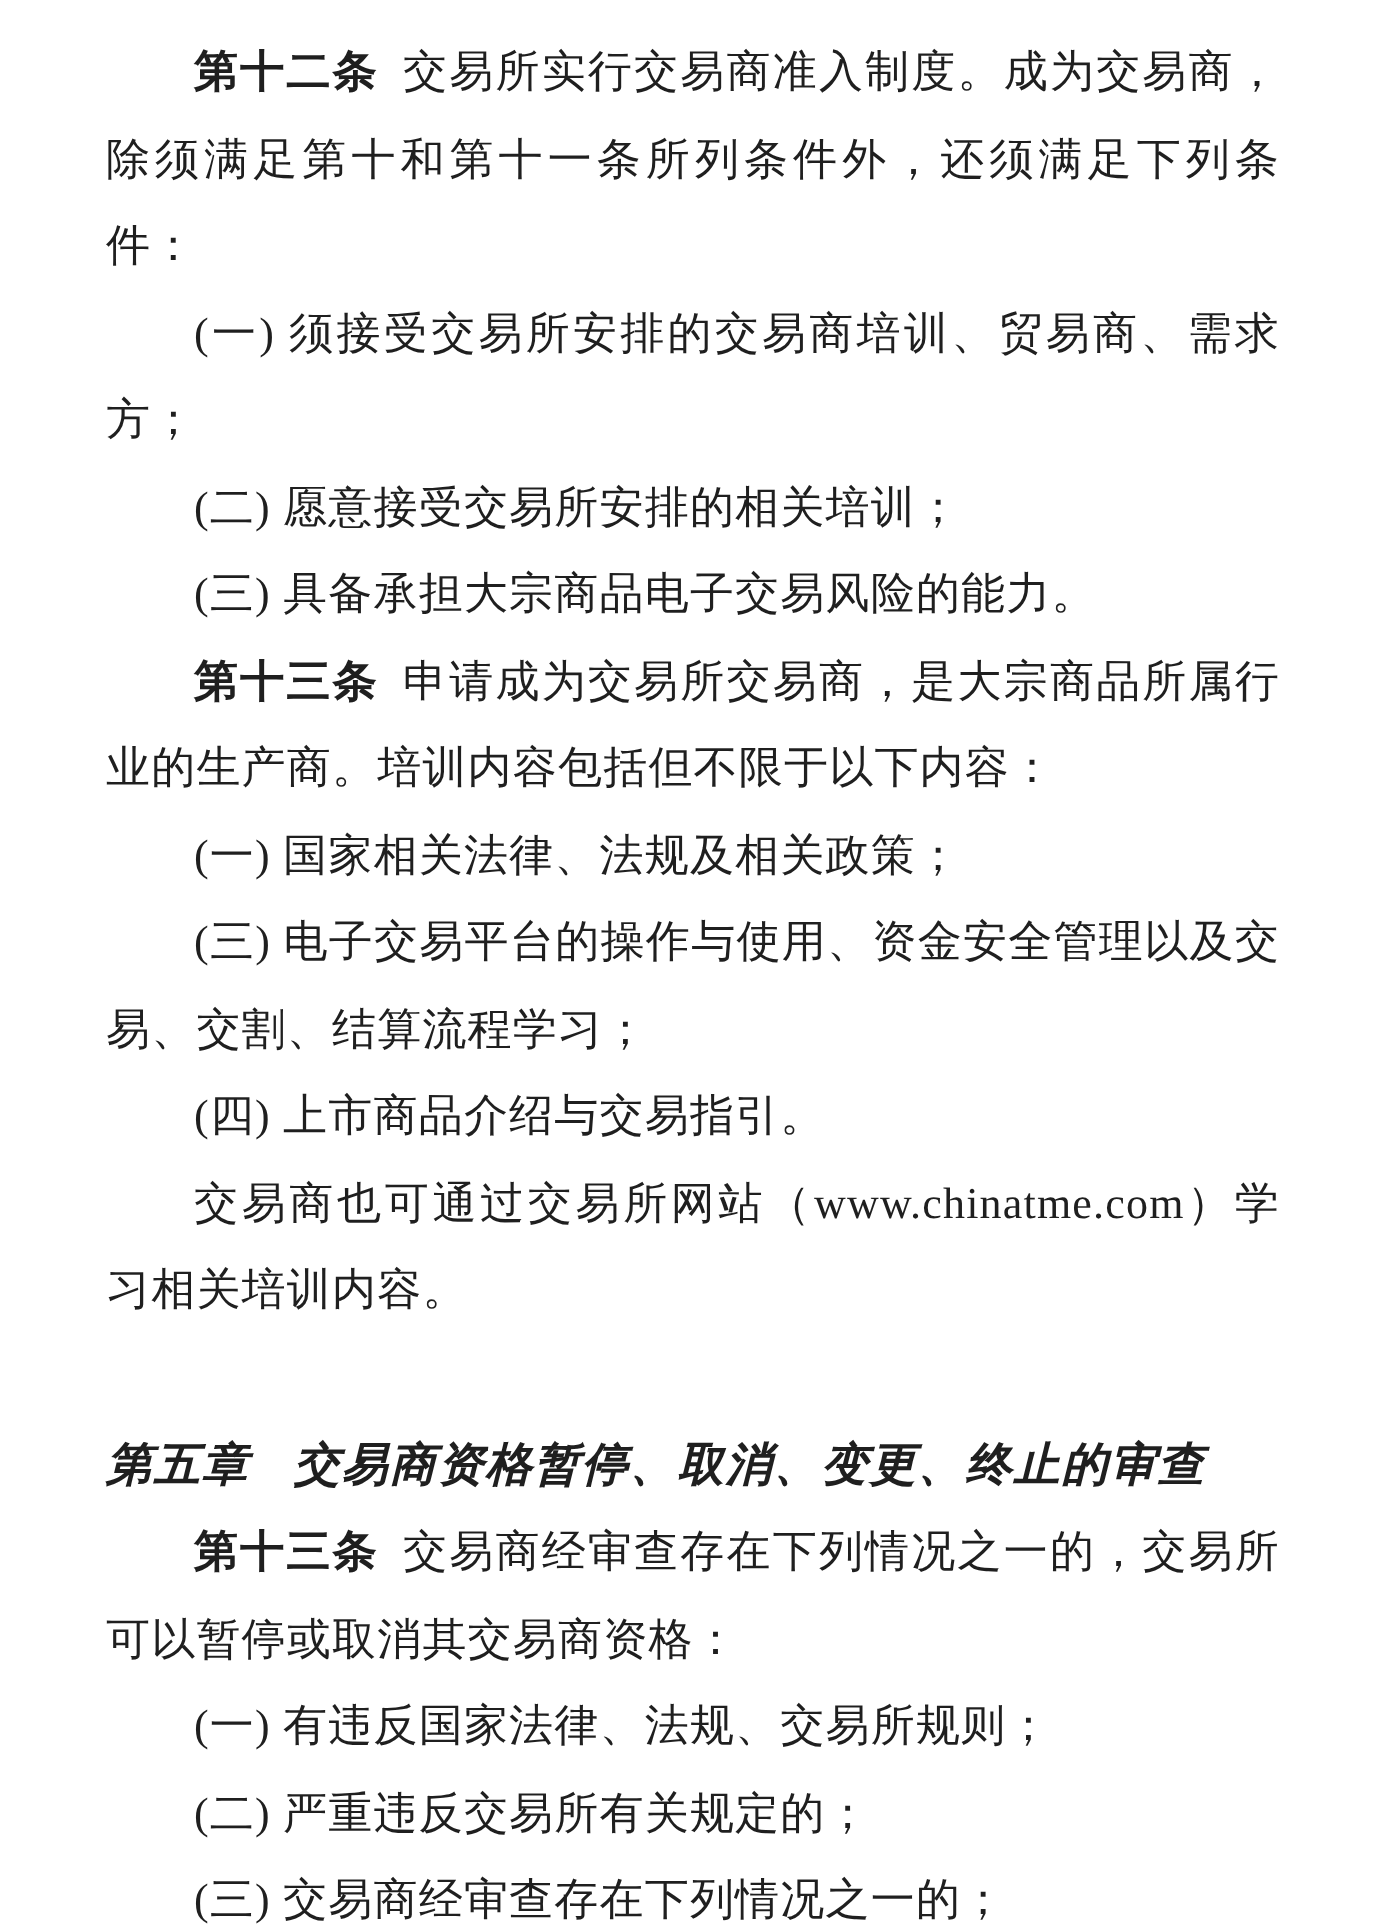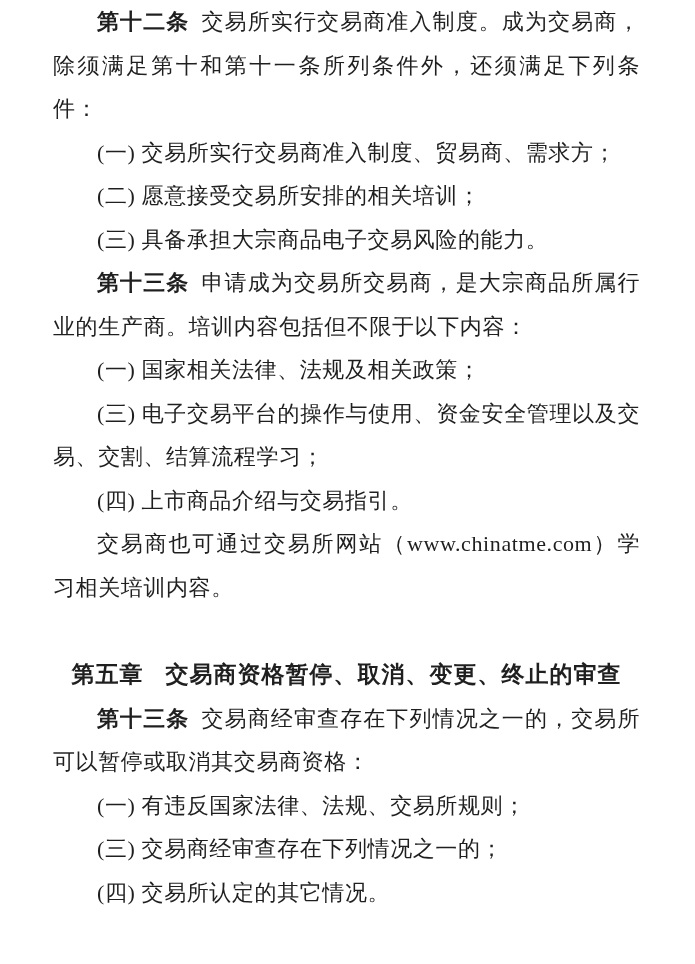--- a/index.html
+++ b/index.html
@@ -12,72 +12,73 @@
     height: 964px;
     overflow: hidden;
     color: #1f1f1f;
     font-family: "Liberation Serif", "DejaVu Serif", serif;
     font-size: 22px;
   }
   .page {
     box-sizing: border-box;
     width: 695px;
     height: 957px;
-    padding: 0 55px 0 53px;
+    padding: 14px 55px 0 53px;
     background: #ffffff;
   }
   p.para {
     margin: 0;
     line-height: 43.5px;
     text-align: justify;
     text-indent: 44px;
     letter-spacing: 0.6px;
   }
   .lead {
     font-family: "Liberation Sans", "DejaVu Sans", sans-serif;
     font-weight: 700;
     margin-right: 0.55em;
   }
   p.chapter-heading {
     margin: 44px 0 0 0;
     line-height: 43.5px;
-    text-align: center;
     text-indent: 0;
     font-family: "Liberation Sans", "DejaVu Sans", sans-serif;
     font-weight: 700;
     font-size: 23px;
     letter-spacing: 1px;
+    font-style: italic;
   }
   .chapter-num {
     margin-right: 0.95em;
   }
   .gap-sm {
     margin-top: 6px;
   }
 </style>
 </head>
 <body>
 
 <div class="page">
 
   <p class="para"><b class="lead">第十二条</b><span>交易所实行交易商准入制度。成为交易商，除须满足第十和第十一条所列条件外，还须满足下列条件：</span></p>
 
-  <p class="para">(一) 交易所实行交易商准入制度、贸易商、需求方；</p>
+  <p class="para">(一) 须接受交易所安排的交易商培训、贸易商、需求方；</p>
   <p class="para">(二) 愿意接受交易所安排的相关培训；</p>
   <p class="para">(三) 具备承担大宗商品电子交易风险的能力。</p>
 
   <p class="para"><b class="lead">第十三条</b><span>申请成为交易所交易商，是大宗商品所属行业的生产商。培训内容包括但不限于以下内容：</span></p>
 
   <p class="para">(一) 国家相关法律、法规及相关政策；</p>
   <p class="para">(三) 电子交易平台的操作与使用、资金安全管理以及交易、交割、结算流程学习；</p>
   <p class="para">(四) 上市商品介绍与交易指引。</p>
 
   <p class="para">交易商也可通过交易所网站（www.chinatme.com）学习相关培训内容。</p>
 
   <p class="chapter-heading"><span class="chapter-num">第五章</span><span>交易商资格暂停、取消、变更、终止的审查</span></p>
 
   <p class="para"><b class="lead">第十三条</b><span>交易商经审查存在下列情况之一的，交易所可以暂停或取消其交易商资格：</span></p>
 
   <p class="para gap-sm">(一) 有违反国家法律、法规、交易所规则；</p>
+  <p class="para">(二) 严重违反交易所有关规定的；</p>
   <p class="para">(三) 交易商经审查存在下列情况之一的；</p>
   <p class="para">(四) 交易所认定的其它情况。</p>
 
 </div>
 
 </body></html>

